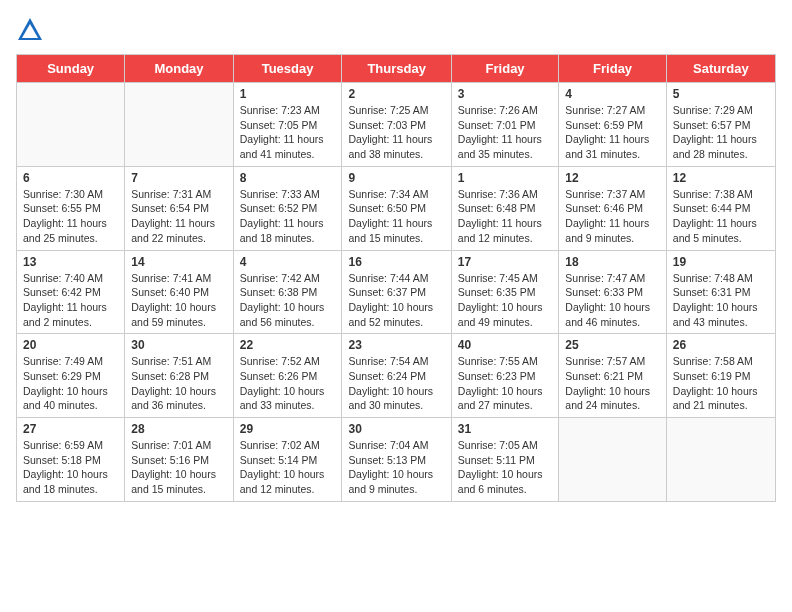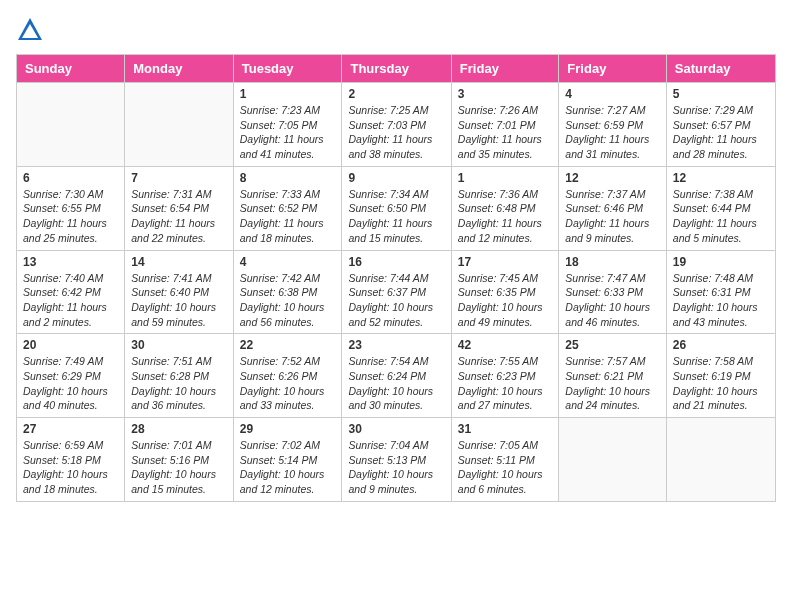--- a/index.html
+++ b/index.html
@@ -50,23 +50,23 @@
     }
     .location {
       font-size: 14px;
       color: #333;
     }
     .calendar {
       width: 100%;
       border-collapse: collapse;
     }
     .calendar th {
-      background-color: #ec4899;
+      background-color: #ef4444;
       color: white;
-      text-align: left;
+      text-align: center;
       padding: 6px 8px;
       font-size: 13px;
       border: 1px solid #ccc;
     }
     .calendar td {
       border: 1px solid #ccc;
       vertical-align: top;
       padding: 4px 6px;
       width: 113px;
       min-height: 80px;
@@ -78,21 +78,20 @@
       background: #f9f9f9;
     }
     .day-num {
       font-weight: bold;
       font-size: 12px;
       display: block;
       margin-bottom: 2px;
     }
     .day-info {
       line-height: 1.4;
-      font-style: italic;
     }
   </style>
 </head>
 <body>
 
 <div class="header">
   <div class="logo">
     <svg class="logo-icon" viewBox="0 0 28 28">
       <polygon points="14,2 26,24 2,24" fill="#1a6bbf"></polygon>
       <polygon points="14,8 22,22 6,22" fill="white"></polygon>
@@ -216,21 +215,21 @@
         </td>
         <td>
           <span class="day-num">22</span>
 <div class="day-info">Sunrise: 7:52 AM<br>Sunset: 6:26 PM<br>Daylight: 10 hours and 33 minutes.</div>
         </td>
         <td>
           <span class="day-num">23</span>
 <div class="day-info">Sunrise: 7:54 AM<br>Sunset: 6:24 PM<br>Daylight: 10 hours and 30 minutes.</div>
         </td>
         <td>
-          <span class="day-num">42</span>
+          <span class="day-num">40</span>
 <div class="day-info">Sunrise: 7:55 AM<br>Sunset: 6:23 PM<br>Daylight: 10 hours and 27 minutes.</div>
         </td>
         <td>
           <span class="day-num">25</span>
 <div class="day-info">Sunrise: 7:57 AM<br>Sunset: 6:21 PM<br>Daylight: 10 hours and 24 minutes.</div>
         </td>
         <td>
           <span class="day-num">26</span>
 <div class="day-info">Sunrise: 7:58 AM<br>Sunset: 6:19 PM<br>Daylight: 10 hours and 21 minutes.</div>
         </td>

